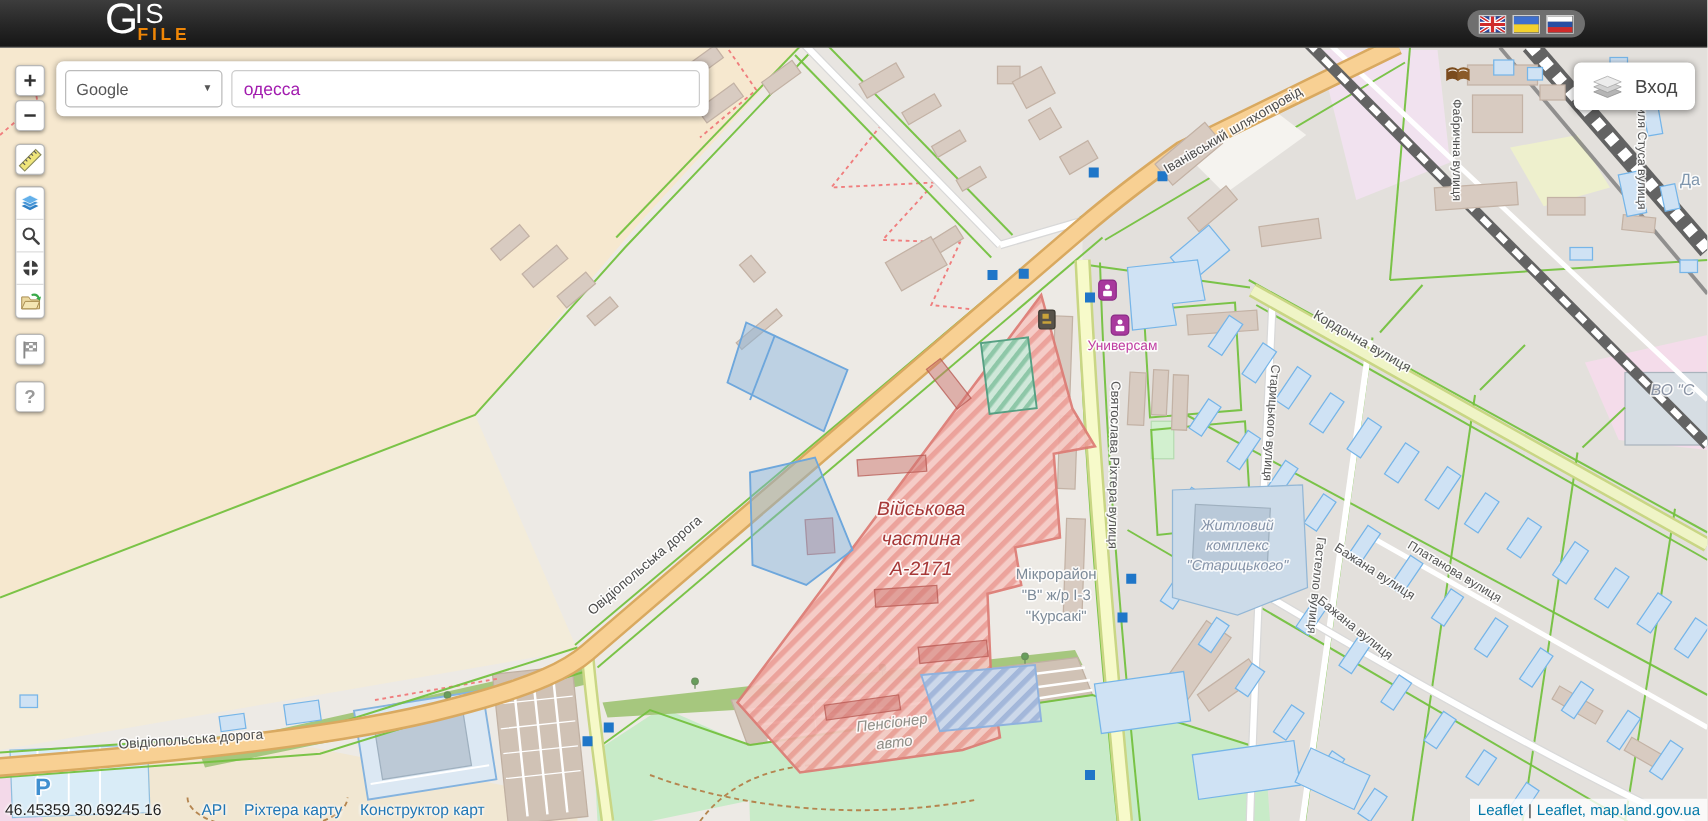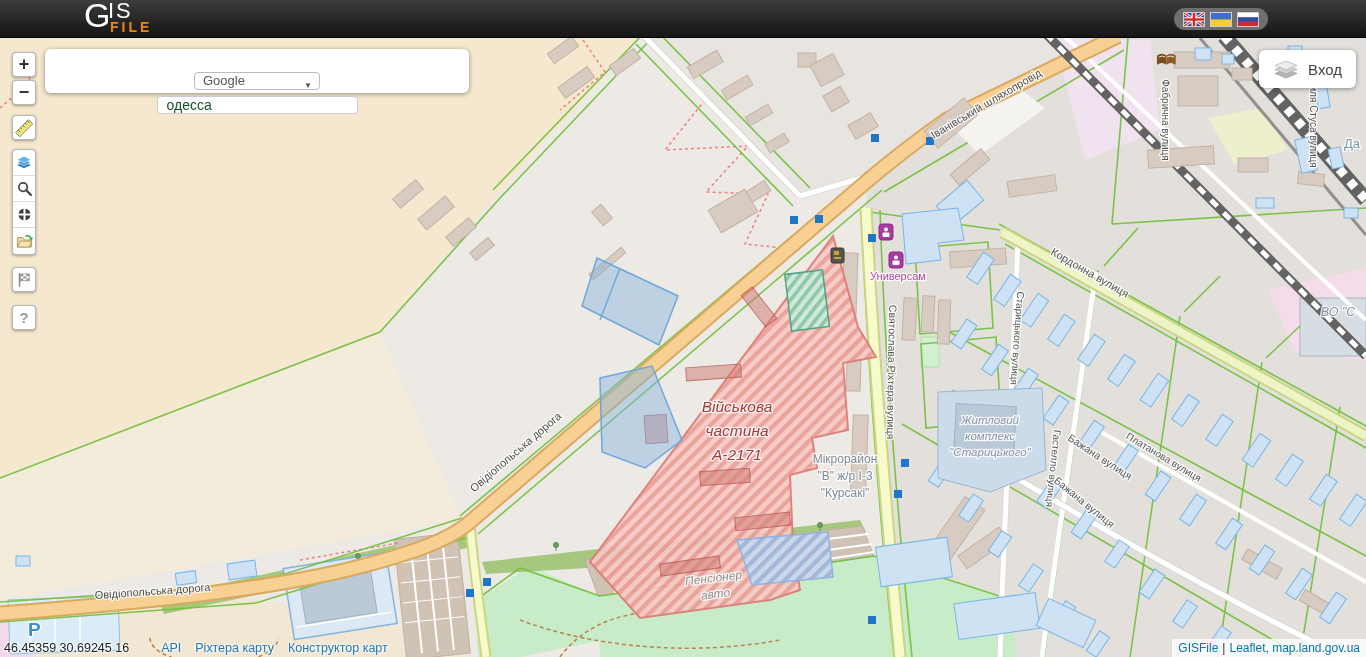--- a/index.html
+++ b/index.html
@@ -38,27 +38,27 @@
     box-shadow:0 1px 3px rgba(0,0,0,.35); display:flex; align-items:center; justify-content:center; cursor:pointer; }
   .zoom-in  { left:12px; top:14px; width:24px; height:25px; font-size:18px; font-weight:bold; color:#333; }
   .zoom-out { left:12px; top:42px; width:24px; height:25px; font-size:18px; font-weight:bold; color:#333; }
   .tool { left:12px; width:24px; height:25px; }
   .tool-ruler { top:77px; } .tool-flag { top:229px; } .tool-help { top:267px; color:#9a9a9a; font-size:15px; font-weight:bold; }
   .tool-group { position:absolute; left:12px; top:111px; width:24px; background:#fff; border:1px solid rgba(0,0,0,.28);
     border-radius:4px; box-shadow:0 1px 3px rgba(0,0,0,.35); display:flex; flex-direction:column; }
   .tool-cell { width:22px; height:26px; display:flex; align-items:center; justify-content:center; border-bottom:1px solid #ddd; cursor:pointer;}
   .tool-cell:last-child { border-bottom:none; }
 
-  .search-panel { position:absolute; left:45px; top:11px; width:424px; height:44px; background:#fff; border-radius:6px;
-    box-shadow:0 1px 5px rgba(0,0,0,.4); display:flex; align-items:center; padding:22px; gap:7px;flex-direction:column; }
+  .search-panel { position:absolute; left:45px; top:11px; width:522px; height:44px; background:#fff; border-radius:6px;
+    box-shadow:0 1px 5px rgba(0,0,0,.4); display:flex; align-items:center; padding:7px; gap:7px; }
   .select-wrap { position:relative; width:126px; height:30px; }
   .select-wrap select { width:100%; height:100%; border:1px solid #bbb; border-radius:4px; background:#fff;
     font-size:13px; color:#555; padding:0 8px; appearance:none; -webkit-appearance:none; cursor:pointer; }
   .select-wrap::after { content:"▼"; position:absolute; right:8px; top:10px; font-size:8px; color:#555; pointer-events:none; }
-  .search-panel input { flex:1; height:30px; border:1px solid #ccc; border-radius:4px; font-size:14px; color:#14532d; padding:0 9px; }
+  .search-panel input { flex:1; height:30px; border:1px solid #ccc; border-radius:4px; font-size:14px; color:#a21caf; padding:0 9px; }
 
   .maps-btn { position:absolute; right:10px; top:12px; height:38px; background:#fff; border-radius:6px;
     box-shadow:0 1px 5px rgba(0,0,0,.4); display:flex; align-items:center; gap:9px; padding:0 14px; cursor:pointer;
     font-size:15px; color:#444; }
 
   .statusbar { position:absolute; left:4px; bottom:2px; font-size:12.5px; z-index:20;
     text-shadow:0 0 3px #fff,0 0 3px #fff,0 0 3px #fff; display:flex; align-items:center; }
   .statusbar .coords { color:#222; margin-right:32px; }
   .statusbar a { color:#2277b5; text-decoration:none; margin-right:14px; cursor:pointer;text-align:right; }
 
@@ -487,21 +487,21 @@
     </div>
 
     <div class="statusbar">
       <span class="coords">46.45359 30.69245 16</span>
       <a>API</a>
       <a>Ріхтера карту</a>
       <a>Конструктор карт</a>
     </div>
 
     <div class="attribution">
-      <a>GISFile</a><span class="sep">|</span><a>Leaflet, map.land.gov.ua</a>
+      <a>Leaflet</a><span class="sep">|</span><a>Leaflet, map.land.gov.ua</a>
     </div>
   </div>
 
   <div class="navbar">
     <div class="logo">
       <span class="logo-g">G</span>
       <span class="logo-is">IS</span>
       <span class="logo-file">FILE</span>
     </div>
     <div class="lang-pill">

